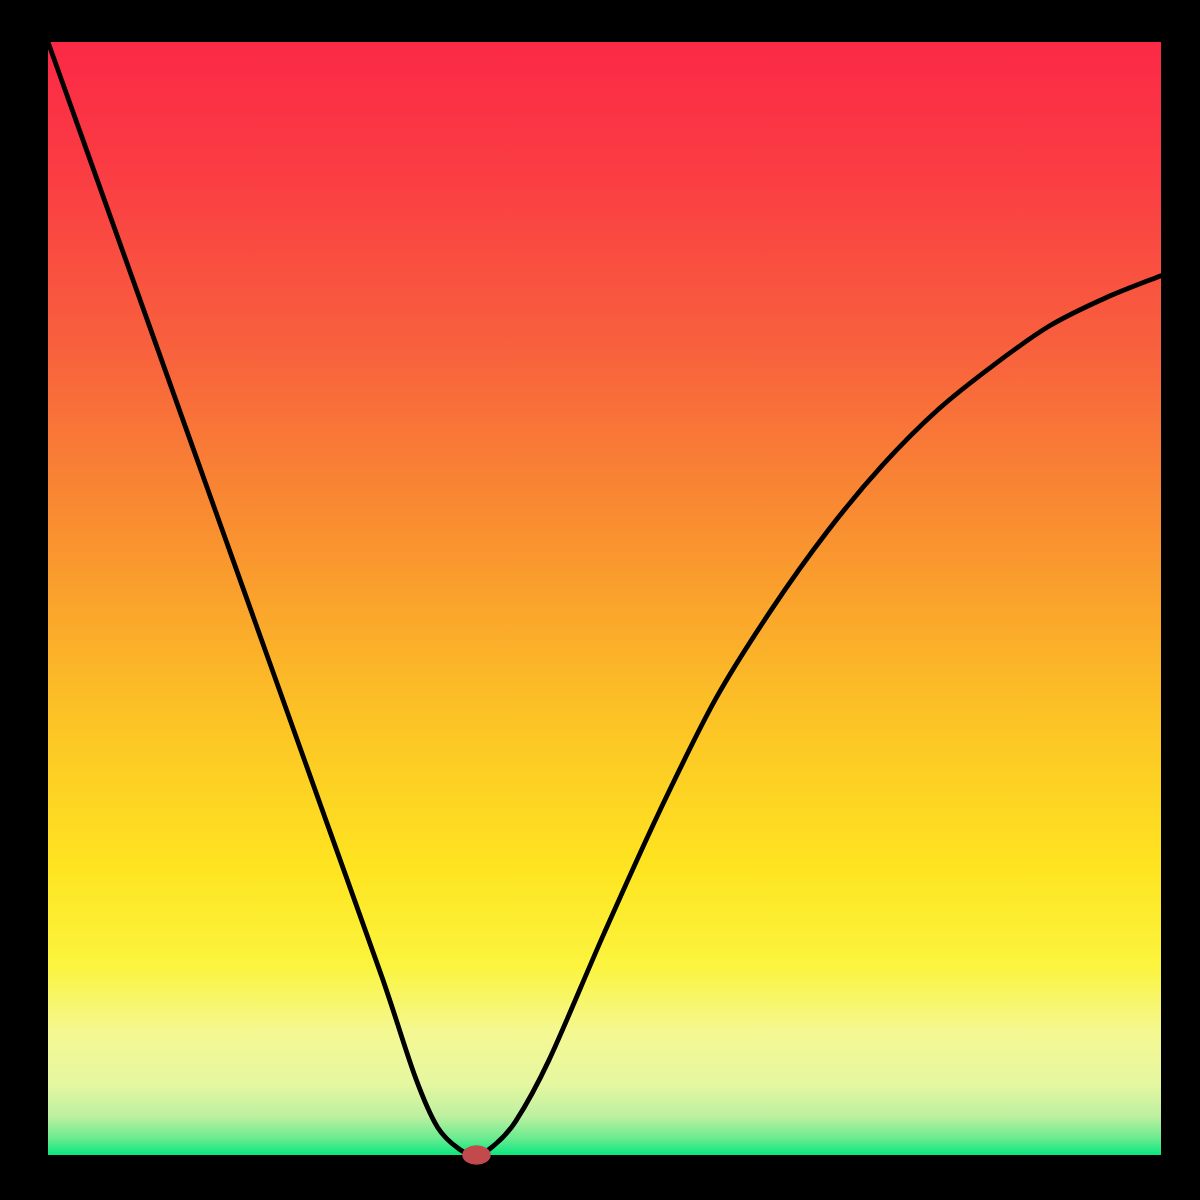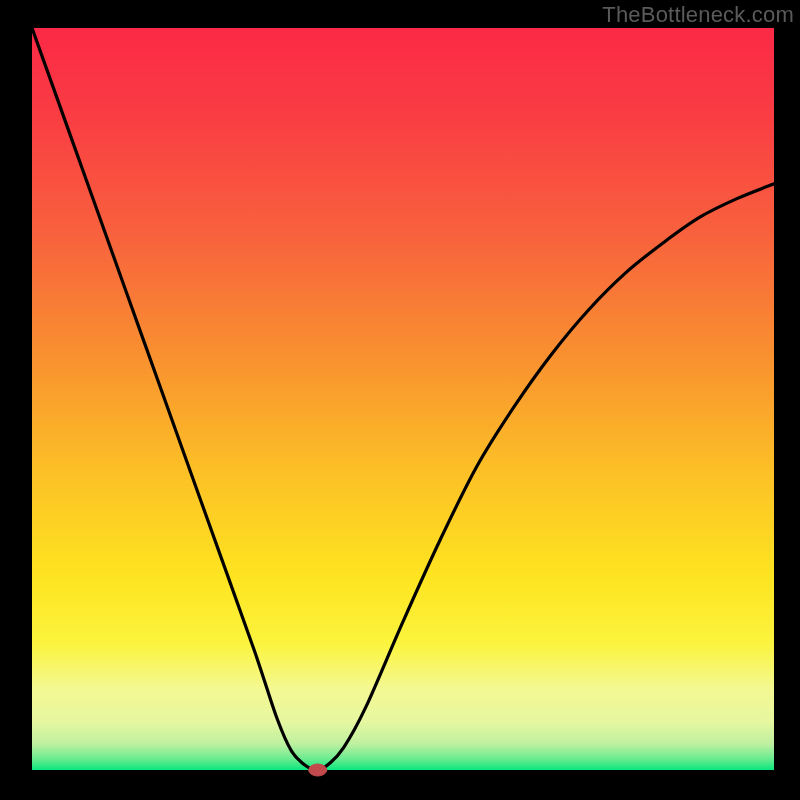--- a/index.html
+++ b/index.html
@@ -57,14 +57,13 @@
 
     <rect x="0" y="0" width="800" height="800" fill="#000"></rect>
 
     <rect x="32" y="28" width="742" height="742" fill="url(#bg-grad)"></rect>
 
     <path id="curve-path" fill="none" stroke="#000" stroke-width="3.2" stroke-linecap="round" stroke-linejoin="round" d="M 32.00 28.00 C 38.18 45.31, 56.73 97.25, 69.10 131.88 C 81.47 166.51, 93.83 201.13, 106.20 235.76 C 118.57 270.39, 130.93 305.01, 143.30 339.64 C 155.67 374.27, 168.03 408.89, 180.40 443.52 C 192.77 478.15, 205.13 512.77, 217.50 547.40 C 229.87 582.03, 244.71 622.84, 254.60 651.28 C 264.49 679.72, 270.68 701.37, 276.86 718.06 C 283.04 734.75, 286.75 743.41, 291.70 751.45 C 296.65 759.49, 302.21 763.20, 306.54 766.29 C 310.87 769.38, 313.96 770.37, 317.67 770.00 C 321.38 769.63, 324.47 767.77, 328.80 764.06 C 333.13 760.35, 337.46 757.26, 343.64 747.74 C 349.82 738.22, 356.01 727.95, 365.90 706.93 C 375.79 685.91, 390.63 649.43, 403.00 621.60 C 415.37 593.77, 427.73 565.95, 440.10 539.98 C 452.47 514.01, 464.83 488.04, 477.20 465.78 C 489.57 443.52, 501.93 424.97, 514.30 406.42 C 526.67 387.87, 539.03 370.56, 551.40 354.48 C 563.77 338.40, 576.13 323.56, 588.50 309.96 C 600.87 296.36, 613.23 283.99, 625.60 272.86 C 637.97 261.73, 650.33 252.46, 662.70 243.18 C 675.07 233.91, 687.43 224.63, 699.80 217.21 C 712.17 209.79, 724.53 204.22, 736.90 198.66 C 749.27 193.09, 767.82 186.29, 774.00 183.82"></path>
 
     <ellipse id="min-marker" cx="317.67" cy="770.00" rx="9" ry="6" fill="#c24a4d" stroke="#c24a4d" stroke-width="1"></ellipse>
   </svg>
 
-  <div class="watermark">TheBottleneck.com</div>
 </div>
 
 </body></html>

